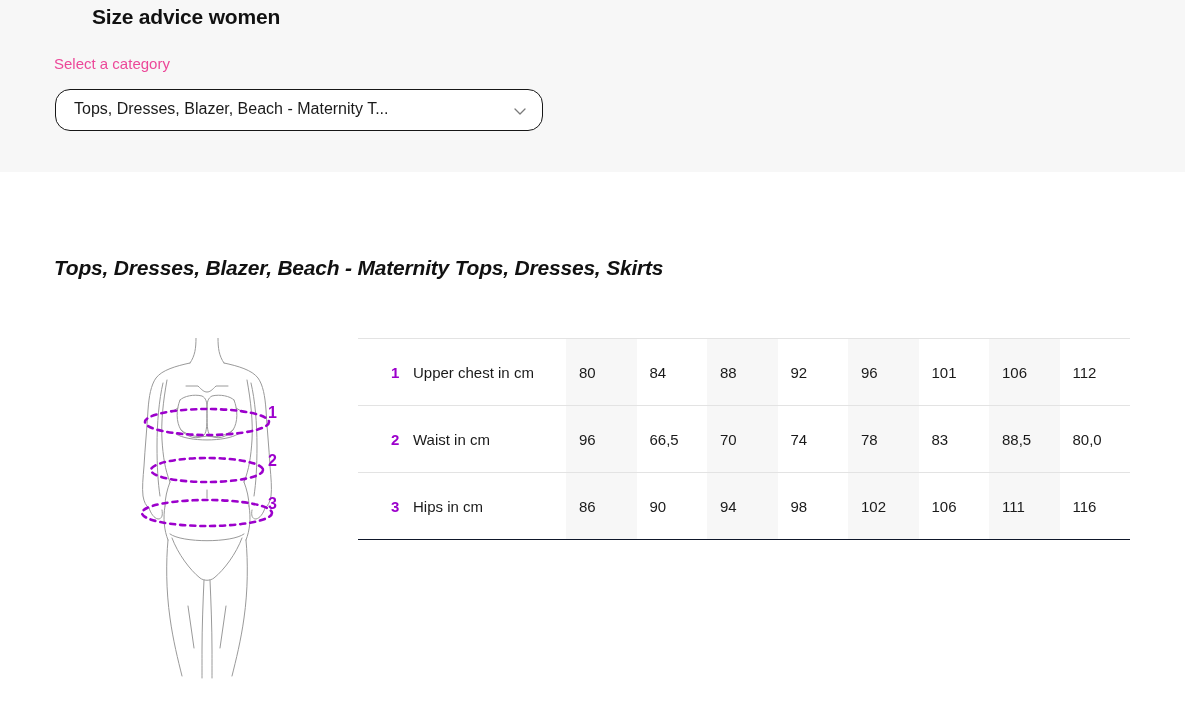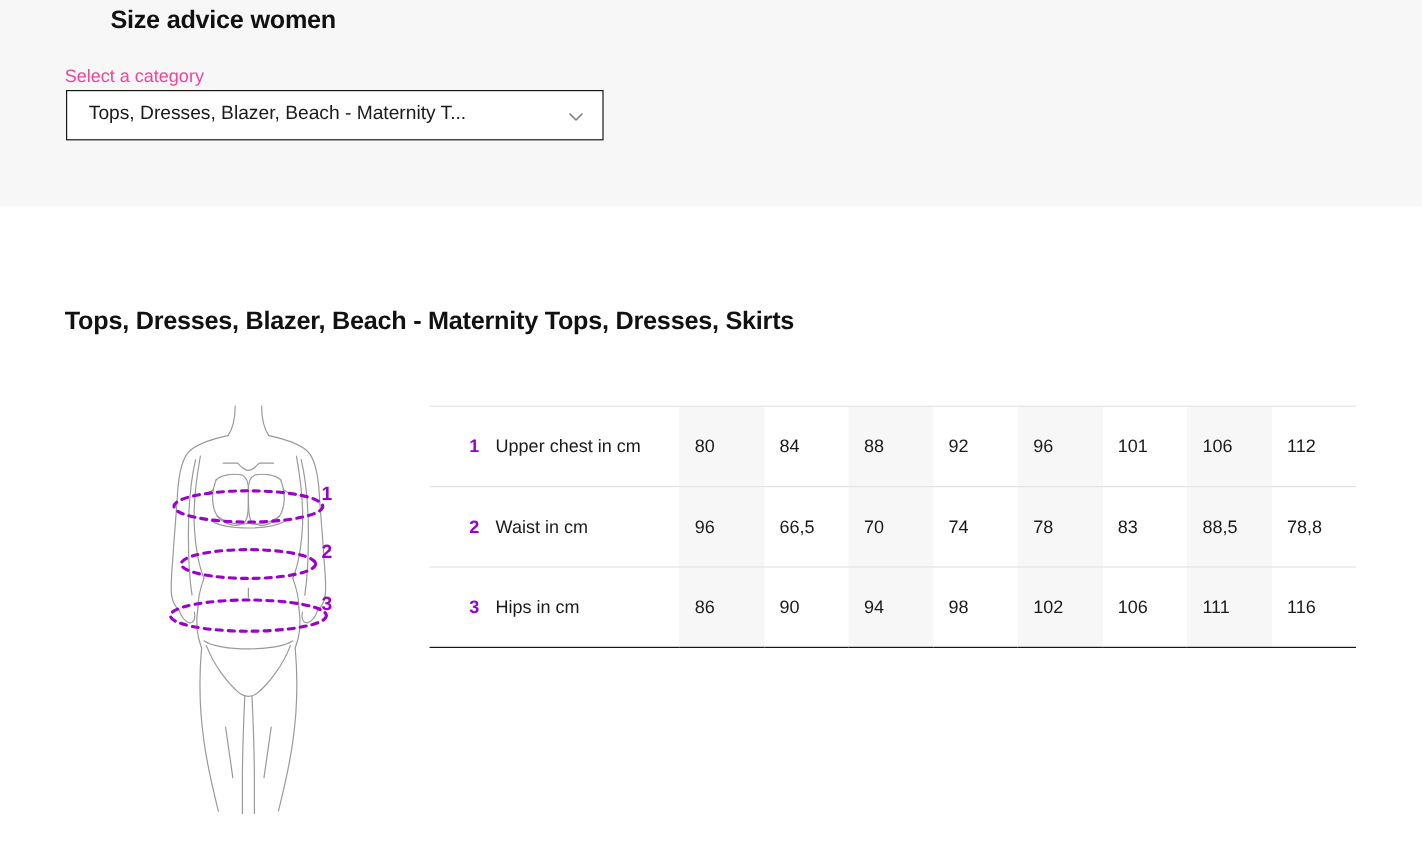--- a/index.html
+++ b/index.html
@@ -23,44 +23,45 @@
     font-size:21px; font-weight:bold;
     letter-spacing:-0.2px;
     color:#111111;
     margin-left:38px;
   }
   .select-label {
     position:absolute; left:54px; top:55px;
     font-size:15px; color:#ec4899;
   }
   .select-box {
-    position:absolute; left:55px; top:75px;
-    width:448px; height:42px;
+    position:absolute; left:55px; top:89px;
+    width:488px; height:42px;
     background:#ffffff;
     border:1px solid #171717;
-    border-radius:0;
+    border-radius:15px;
     cursor:pointer;
   }
   .select-value {
     position:absolute; left:18px; top:10px;
     font-size:16px; color:#1a1a1a;
     white-space:nowrap;
   }
   .chevron {
     position:absolute; right:14px; top:13px;
     width:16px; height:16px;
   }
   .chevron svg { display:block; }
 
   
   .section-title {
     position:absolute; left:54px; top:256px;
     font-size:21px; font-weight:bold;
     letter-spacing:-0.2px;
     color:#111111;
+    font-style:italic;
   }
 
   
   .figure-wrap {
     position:absolute; left:118px; top:338px;
     width:190px; height:342px;
   }
   .figure-wrap svg { display:block; }
 
   
@@ -227,21 +228,21 @@
       <td class="label-cell">
         <span class="row-num">2</span><span class="row-text">Waist in cm</span>
       </td>
       <td class="val-cell shade">96</td>
       <td class="val-cell">66,5</td>
       <td class="val-cell shade">70</td>
       <td class="val-cell">74</td>
       <td class="val-cell shade">78</td>
       <td class="val-cell">83</td>
       <td class="val-cell shade">88,5</td>
-      <td class="val-cell">78,8</td>
+      <td class="val-cell">80,0</td>
     </tr>
 
     <tr>
       <td class="label-cell">
         <span class="row-num">3</span><span class="row-text">Hips in cm</span>
       </td>
       <td class="val-cell shade">86</td>
       <td class="val-cell">90</td>
       <td class="val-cell shade">94</td>
       <td class="val-cell">98</td>

